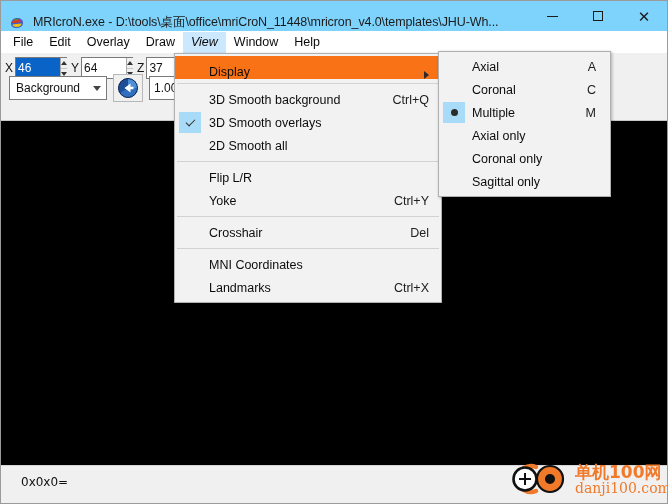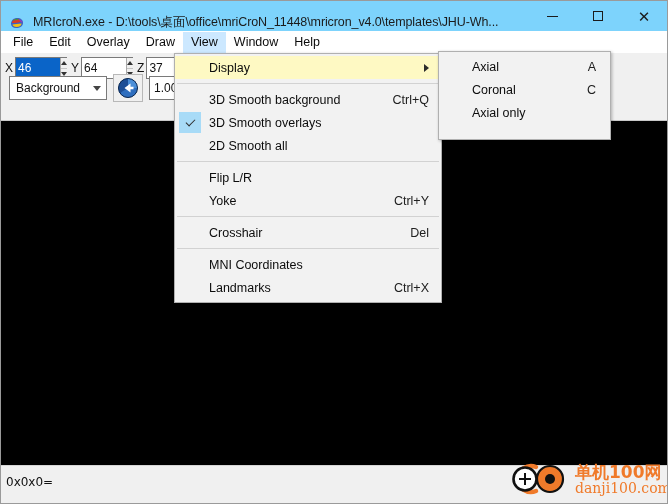--- a/index.html
+++ b/index.html
@@ -55,21 +55,21 @@
     width: 666px; height: 22px;
     background: #ffffff;
     display: flex; align-items: center;
     padding-left: 4px;
   }
   .menubar-item {
     font-size: 12.5px; color: #0b0b0b;
     padding: 3px 8px 4px 8px;
     white-space: nowrap;
   }
-  .menubar-item.active { background: #cce8ff; }
+  .menubar-item.active { background: #cce8ff; font-style: italic; }
 
   
   .toolbar {
     position: absolute; left: 0; top: 52px;
     width: 666px; height: 68px;
     background: #f0f0f0;
     border-bottom: 1px solid #c8c8c8;
   }
   .toolbar-row1 {
     position: absolute; left: 0; top: 2px;
@@ -152,21 +152,21 @@
   
   .statusbar {
     position: absolute; left: 0; bottom: 0;
     width: 666px; height: 38px;
     background: #f0f0f0;
     border-top: 1px solid #d6d6d6;
     display: flex; align-items: center;
   }
   .status-text {
     font-size: 12px; color: #111;
-    margin-left: 5px;
+    margin-left: 20px;
     font-family: "DejaVu Sans", sans-serif;
     margin-top: -6px;
   }
 
   
   .watermark {
     position: absolute;
     left: 502px; top: 455px;
     width: 166px; height: 46px;
     display: flex; align-items: center;
@@ -188,21 +188,21 @@
     box-shadow: 1px 1px 3px rgba(0,0,0,0.28);
     z-index: 30;
   }
   .menu-item {
     position: relative;
     height: 23px;
     display: flex; align-items: center;
     font-size: 12.5px; color: #0c0c0c;
     padding-left: 34px; padding-right: 12px;
   }
-  .menu-item.highlight { background: #fef9c3; }
+  .menu-item.highlight { background: #f97316; align-items: flex-end; }
   .menu-item .label { flex: 1 1 auto; white-space: nowrap; }
   .menu-item .accel { color: #202020; font-size: 12.5px; white-space: nowrap; }
   .menu-sep { height: 1px; background: #d2d2d2; margin: 4px 2px 4px 2px; }
   .submenu-arrow {
     width: 0; height: 0;
     border-top: 4px solid transparent; border-bottom: 4px solid transparent;
     border-left: 5px solid #2b2b2b;
     margin-left: 6px;
   }
   .check-box {
@@ -225,21 +225,21 @@
   }
   .radio-dot { width: 7px; height: 7px; border-radius: 50%; background: #2b2b2b; }
 
   
   .submenu-popup {
     position: absolute;
     left: 437px; top: 50px;
     width: 173px;
     background: #f2f2f2;
     border: 1px solid #b0b0b0;
-    padding: 3px 0 15px 0;
+    padding: 3px 0 3px 0;
     box-shadow: 1px 1px 3px rgba(0,0,0,0.28);
     z-index: 40;
   }
   .submenu-popup .menu-item { padding-left: 33px; padding-right: 14px; }
 </style>
 </head>
 <body>
 
 <div id="app">
 
@@ -431,23 +431,38 @@
       <span class="label">Axial</span>
       <span class="accel">A</span>
     </div>
 
     <div class="menu-item">
       <span class="label">Coronal</span>
       <span class="accel">C</span>
     </div>
 
 
+    <div class="menu-item">
+      <span class="radio-box">
+        <span class="radio-dot"></span>
+      </span>
+      <span class="label">Multiple</span>
+      <span class="accel">M</span>
+    </div>
 
     <div class="menu-item">
       <span class="label">Axial only</span>
       <span class="accel"></span>
     </div>
 
-
+    <div class="menu-item">
+      <span class="label">Coronal only</span>
+      <span class="accel"></span>
+    </div>
+
+    <div class="menu-item">
+      <span class="label">Sagittal only</span>
+      <span class="accel"></span>
+    </div>
 
   </div>
 
 </div>
 
 </body></html>

